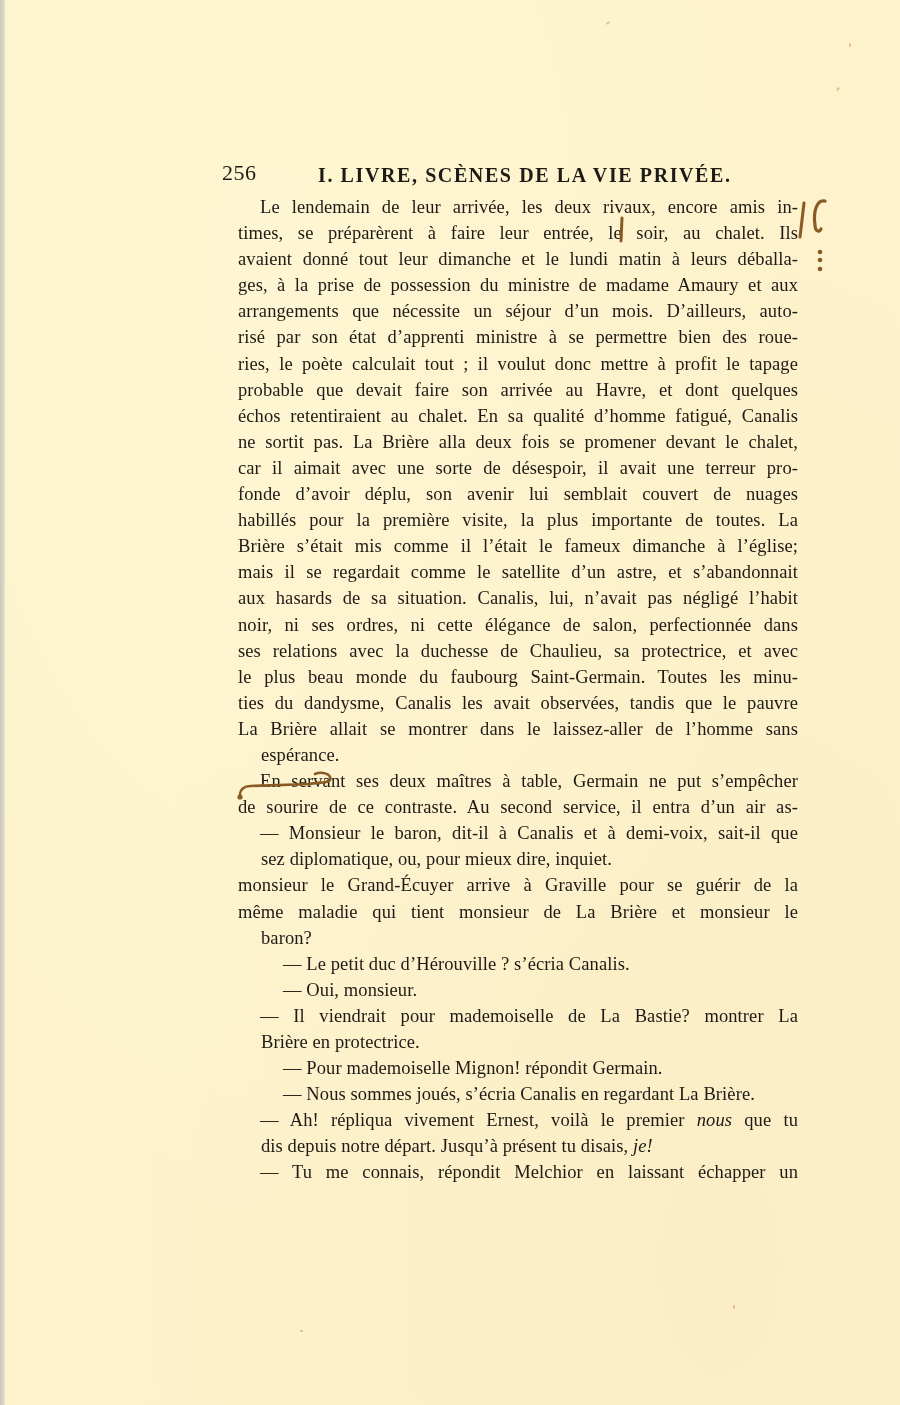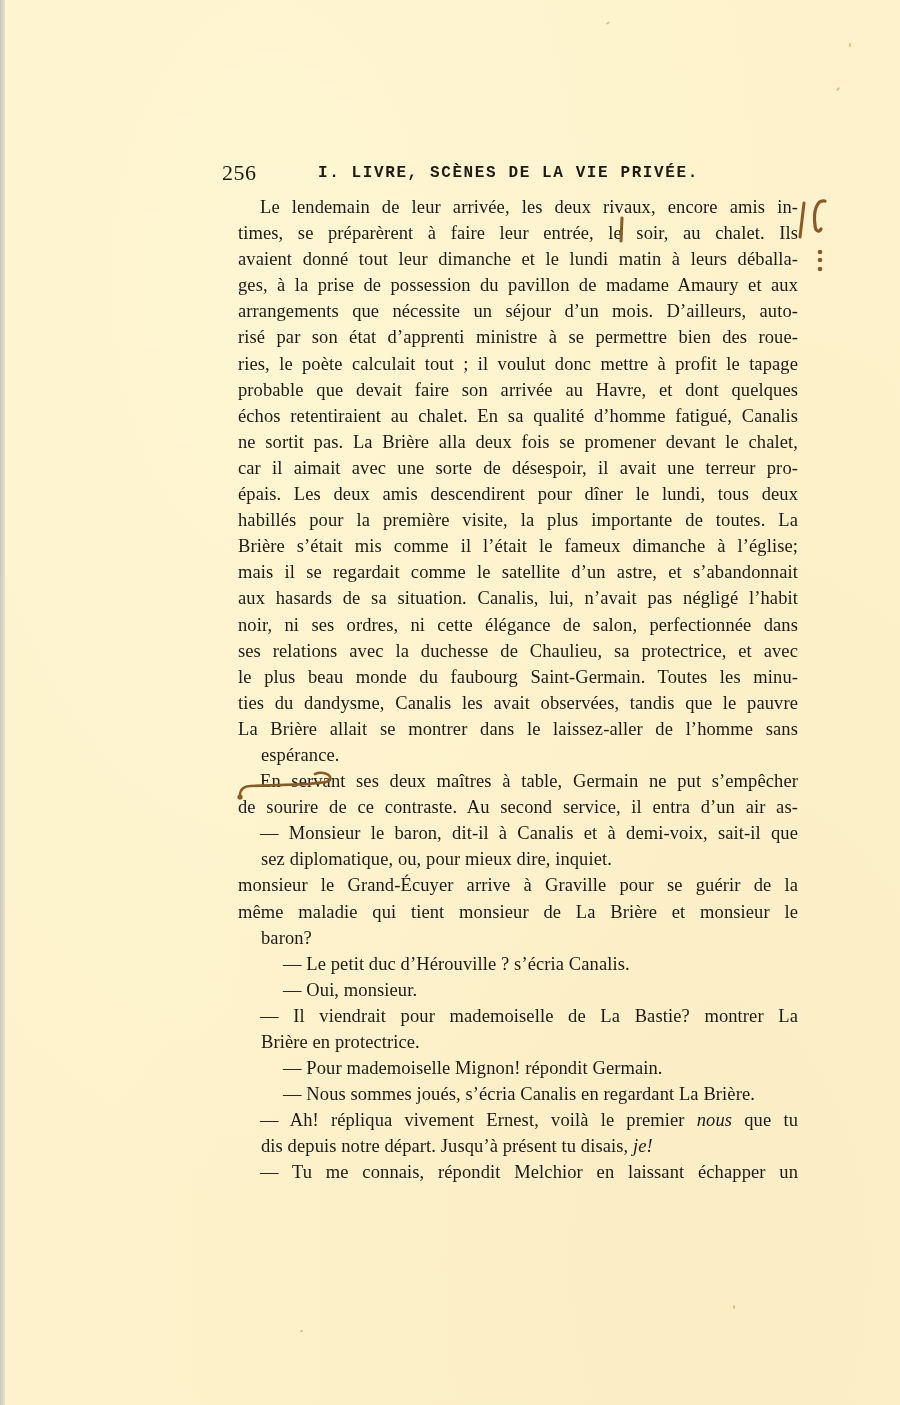--- a/index.html
+++ b/index.html
@@ -47,25 +47,24 @@
       position: absolute;
       left: 0;
       top: 0;
       font-size: 22px;
       letter-spacing: 0.5px;
     }
     .running-head {
       position: absolute;
       left: 96px;
       top: 4px;
-      font-size: 16px;
+      font-size: 20px;
       font-weight: bold;
       letter-spacing: 1.6px;
       font-variant: small-caps;
-      font-family: Liberation Mono, monospace;
     }
     .body-text {
       position: absolute;
       left: 238px;
       top: 194px;
       width: 560px;
     }
     .line {
       height: 26.1px;
       line-height: 26.1px;
@@ -90,29 +89,29 @@
 
   <div class="header">
     <span class="page-number">256</span>
     <span class="running-head">I. LIVRE, SCÈNES DE LA VIE PRIVÉE.</span>
   </div>
 
   <div class="body-text" id="body-text">
       <div class="line indent"><span>Le lendemain de leur arrivée, les deux rivaux, encore amis in-</span></div>
       <div class="line"><span>times, se préparèrent à faire leur entrée, le soir, au chalet. Ils</span></div>
       <div class="line"><span>avaient donné tout leur dimanche et le lundi matin à leurs déballa-</span></div>
-      <div class="line"><span>ges, à la prise de possession du pavillon de madame Amaury et aux</span></div>
+      <div class="line"><span>ges, à la prise de possession du ministre de madame Amaury et aux</span></div>
       <div class="line"><span>arrangements que nécessite un séjour d’un mois. D’ailleurs, auto-</span></div>
       <div class="line"><span>risé par son état d’apprenti ministre à se permettre bien des roue-</span></div>
       <div class="line"><span>ries, le poète calculait tout ; il voulut donc mettre à profit le tapage</span></div>
       <div class="line"><span>probable que devait faire son arrivée au Havre, et dont quelques</span></div>
       <div class="line"><span>échos retentiraient au chalet. En sa qualité d’homme fatigué, Canalis</span></div>
       <div class="line"><span>ne sortit pas. La Brière alla deux fois se promener devant le chalet,</span></div>
       <div class="line"><span>car il aimait avec une sorte de désespoir, il avait une terreur pro-</span></div>
-      <div class="line"><span>épais. Les deux amis descendirent pour dîner le lundi, tous deux</span></div>
+      <div class="line"><span>fonde d’avoir déplu, son avenir lui semblait couvert de nuages</span></div>
       <div class="line"><span>habillés pour la première visite, la plus importante de toutes. La</span></div>
       <div class="line"><span>Brière s’était mis comme il l’était le fameux dimanche à l’église;</span></div>
       <div class="line"><span>mais il se regardait comme le satellite d’un astre, et s’abandonnait</span></div>
       <div class="line"><span>aux hasards de sa situation. Canalis, lui, n’avait pas négligé l’habit</span></div>
       <div class="line"><span>noir, ni ses ordres, ni cette élégance de salon, perfectionnée dans</span></div>
       <div class="line"><span>ses relations avec la duchesse de Chaulieu, sa protectrice, et avec</span></div>
       <div class="line"><span>le plus beau monde du faubourg Saint-Germain. Toutes les minu-</span></div>
       <div class="line"><span>ties du dandysme, Canalis les avait observées, tandis que le pauvre</span></div>
       <div class="line"><span>La Brière allait se montrer dans le laissez-aller de l’homme sans</span></div>
       <div class="line last"><span>espérance.</span></div>

